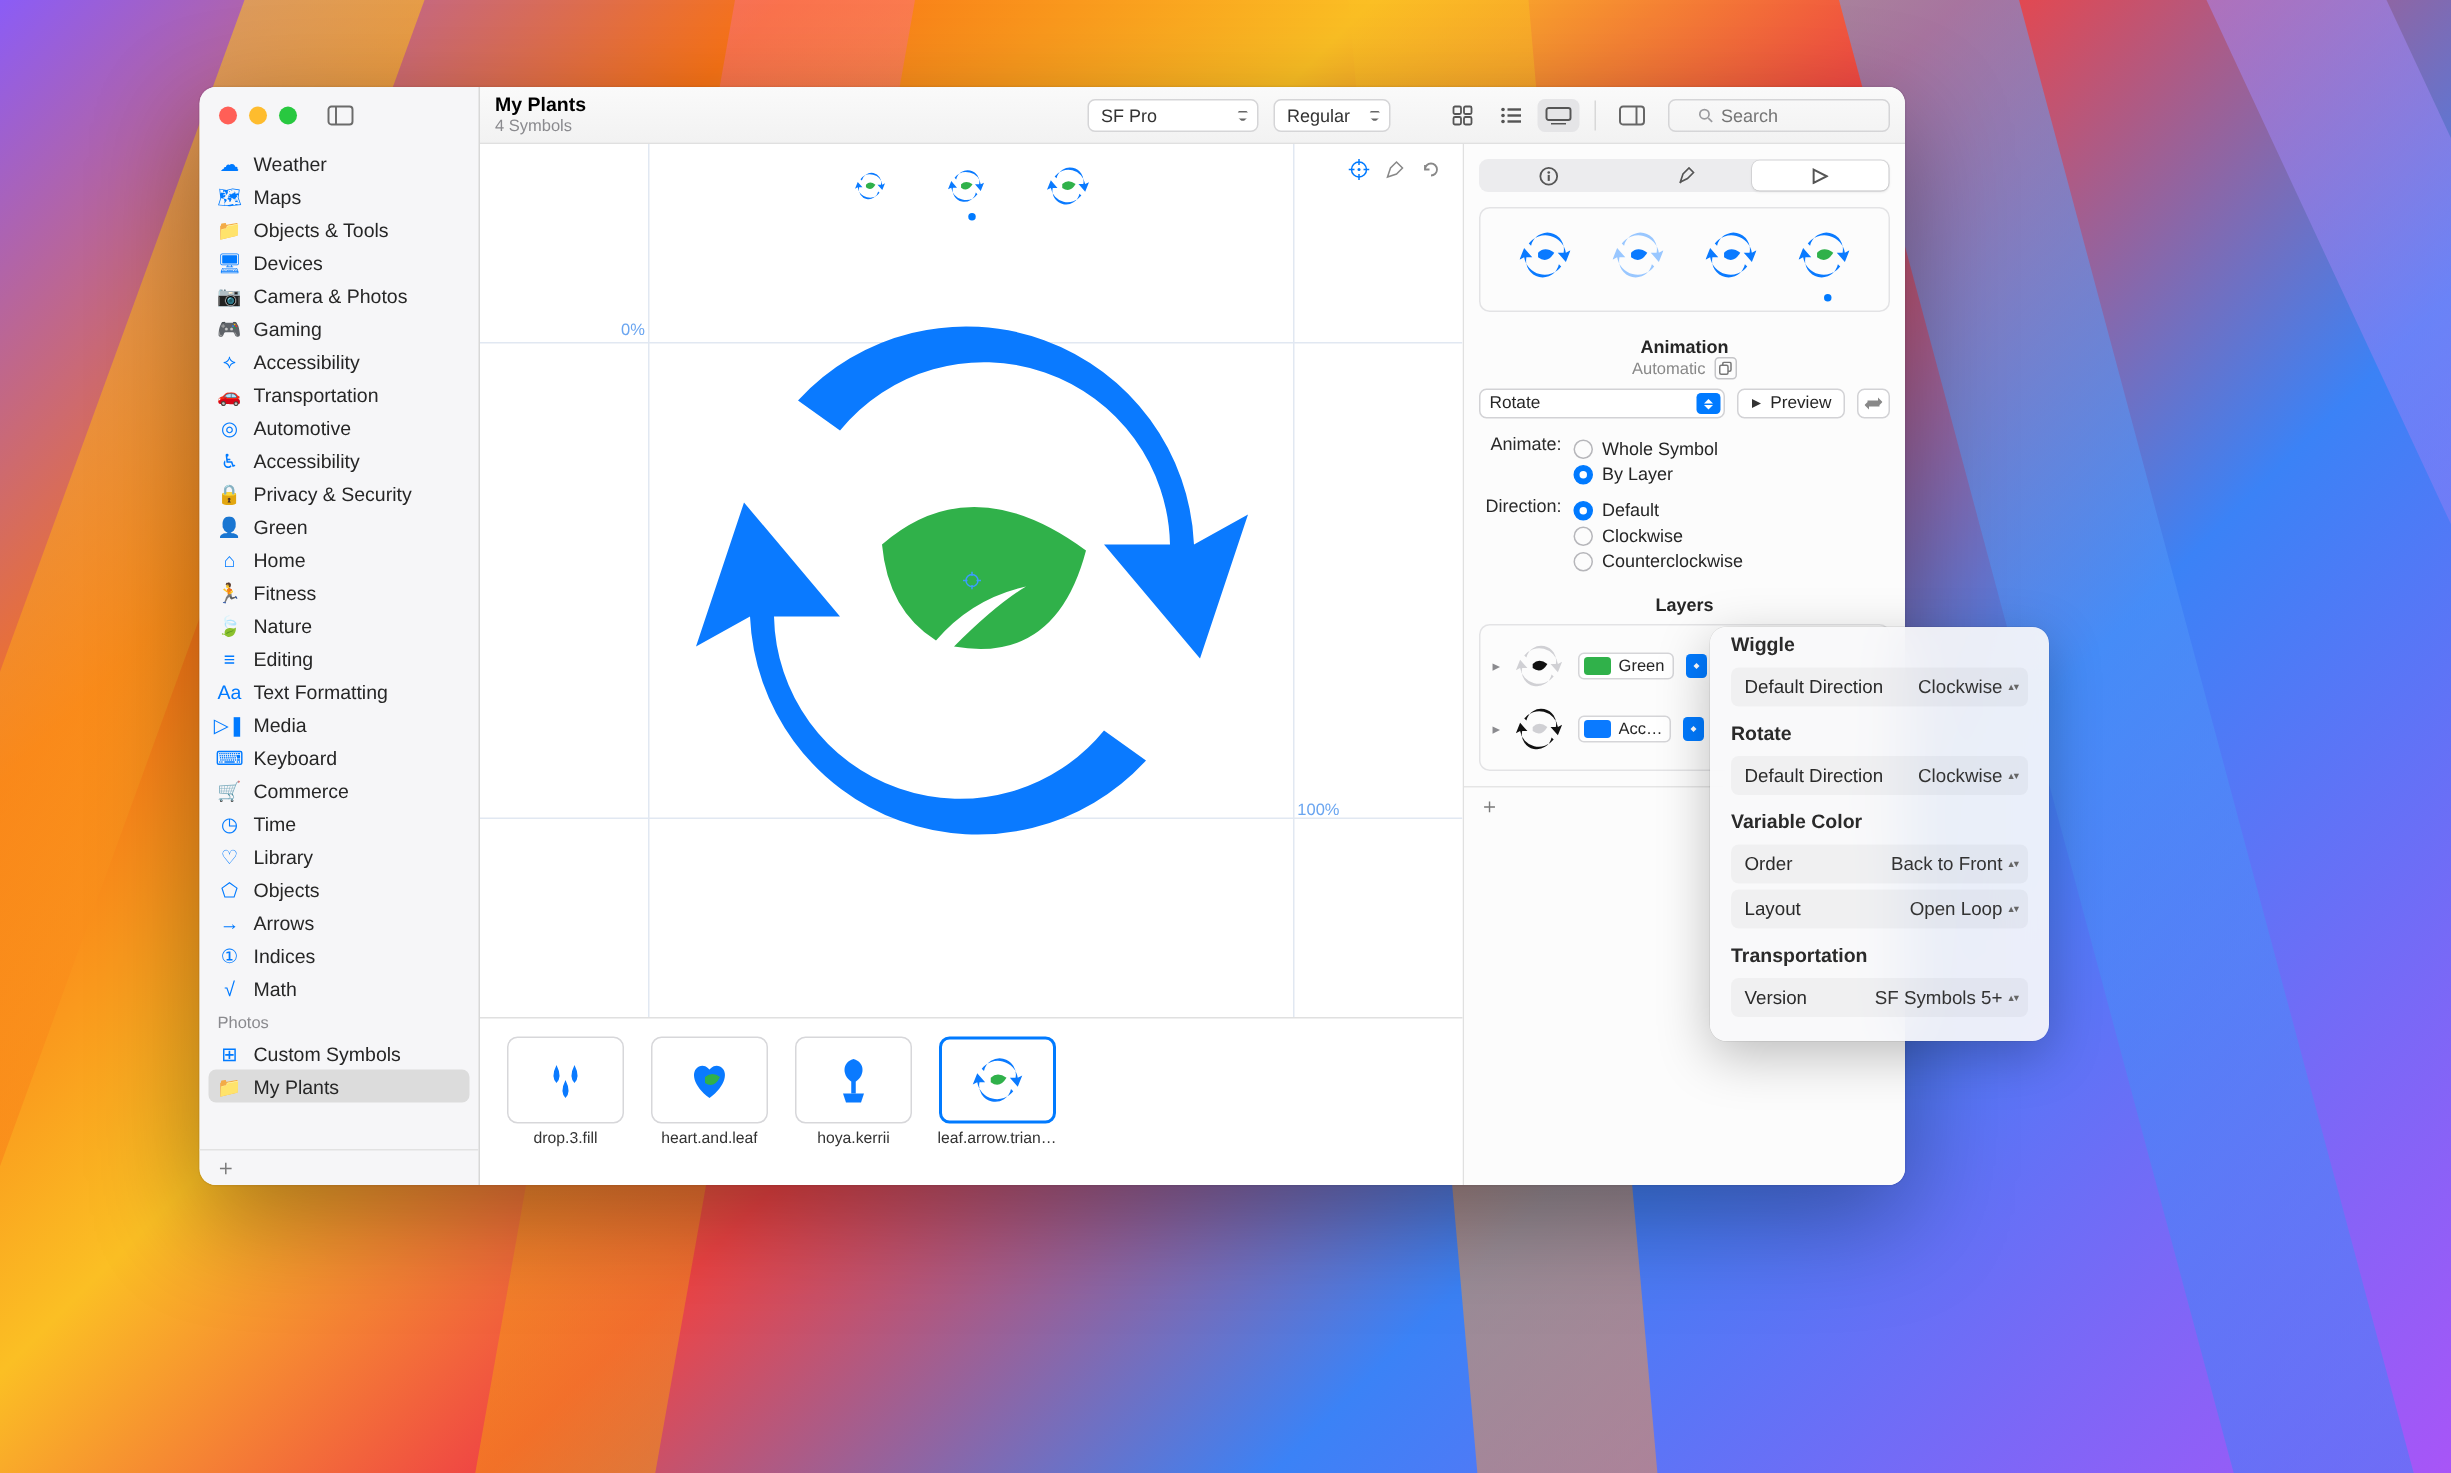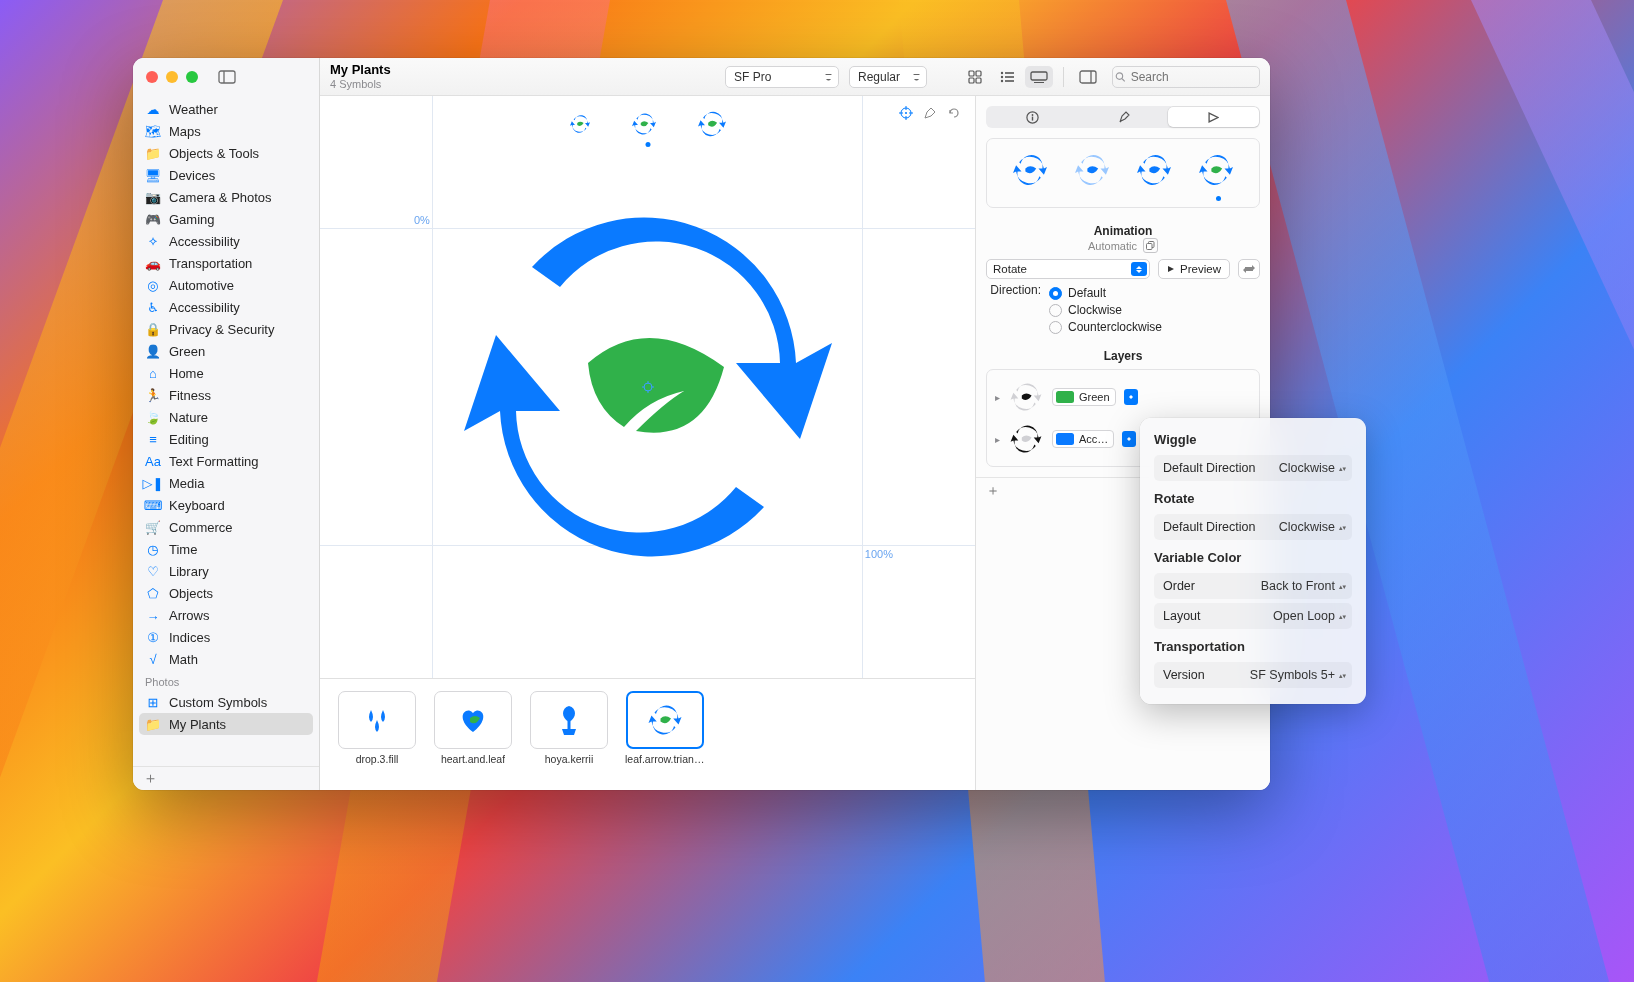--- a/index.html
+++ b/index.html
@@ -42,21 +42,21 @@
   linear-gradient(#666,#666), linear-gradient(#666,#666);
   background-size: 7px 1.5px, 7px 1.5px; background-position: 0 2px, 0 7px; background-repeat: no-repeat;
   clip-path: polygon(50% 0, 100% 35%, 0 35%, 50% 0, 0 65%, 100% 65%, 50% 100%, 0 65%); }
 
 .view-seg { display: flex; gap: 4px; }
 .seg-btn { width: 28px; height: 22px; display: flex; align-items: center; justify-content: center; border-radius: 5px; color: #555; }
 .seg-btn.active { background: #e5e5e7; }
 .vdiv { width: 1px; height: 20px; background: #d8d8d8; }
 .tb-icon-btn { width: 28px; height: 22px; display: flex; align-items: center; justify-content: center; color: #666; border-radius: 5px; }
 
-.search { flex: 0 0 148px; height: 22px; border: 1px solid #d5d5d7; border-radius: 5px; display: flex; align-items: center; padding: 0 2px; gap: 5px; color: #9a9a9e; font-size: 12px; }
+.search { flex: 0 0 148px; height: 22px; border: 1px solid #d5d5d7; border-radius: 5px; display: flex; align-items: center; padding: 0 19px; gap: 5px; color: #9a9a9e; font-size: 12px; }
 .search input { border: none; outline: none; width: 100%; font-size: 12px; background: transparent; }
 
 .content { flex: 1; display: flex; overflow: hidden; }
 .canvas-wrap { flex: 1; display: flex; flex-direction: column; border-right: 1px solid #e0e0e0; }
 .canvas { flex: 1; position: relative; background: #fff; overflow: hidden; }
 .canvas-tools { position: absolute; top: 10px; right: 14px; display: flex; gap: 10px; color: #888; }
 .canvas-tools .active { color: #007aff; }
 .grid-v1 { position: absolute; top: 0; bottom: 0; left: 112px; width: 1px; background: #e1e8f2; }
 .grid-v2 { position: absolute; top: 0; bottom: 0; right: 112px; width: 1px; background: #e1e8f2; }
 .grid-h1 { position: absolute; left: 0; right: 0; top: 132px; height: 1px; background: #e1e8f2; }
@@ -109,21 +109,21 @@
 .chip-arrows::before { content: ""; border: 2.5px solid transparent; border-bottom-color: #fff; }
 .chip-arrows::after { content: ""; border: 2.5px solid transparent; border-top-color: #fff; }
 
 .insp-foot { height: 26px; border-top: 1px solid #e5e5e5; display: flex; align-items: center; padding: 0 10px; color: #7a7a7a; gap: 8px; }
 .insp-foot .spacer { flex: 1; }
 
 .popover {
   position: absolute; left: 1140px; top: 418px; width: 226px;
   background: rgba(248,248,250,0.92); backdrop-filter: blur(20px);
   border-radius: 11px; box-shadow: 0 10px 35px rgba(0,0,0,0.25), 0 0 0 0.5px rgba(0,0,0,0.08);
-  padding: 12px 14px 12px; font-size: 12.5px; color: #2a2a2a;
+  padding: 2px 14px 12px; font-size: 12.5px; color: #2a2a2a;
 }
 .pop-sect { font-weight: 600; font-size: 13px; margin: 10px 0 8px; }
 .pop-sect:first-child { margin-top: 2px; }
 .pop-row { height: 26px; background: rgba(0,0,0,0.035); border-radius: 5px; display: flex; align-items: center; justify-content: space-between; padding: 0 6px 0 9px; margin: 4px 0; }
 .pop-val { display: flex; align-items: center; gap: 4px; color: #333; }
 .updn { display: flex; flex-direction: column; line-height: 5px; font-size: 7px; color: #666; }
 
 svg { display: block; }
 </style>
 </head>
@@ -351,21 +351,21 @@
                   <path d="M3 7 A4 4 0 1 1 7 11" fill="none" stroke="currentColor" stroke-width="1.2"></path>
                   <path d="M3 4 L3 7 L6 7" fill="none" stroke="currentColor" stroke-width="1.2"></path>
                 </svg>
               </span>
           </div>
           <div class="grid-v1"></div>
             <div class="grid-v2"></div>
           <div class="grid-h1"></div>
             <div class="grid-h2"></div>
           <div class="pct" style="left:94px; top:118px;">0%</div>
-          <div class="pct" style="right:82px; bottom:118px;">100%</div>
+          <div class="pct" style="right:82px; bottom:132px;">100%</div>
 
           <div class="weights">
             <span class="w">
                 <svg width="20" height="20" viewBox="0 0 44 44">
                   <path d="M10 14 A14 14 0 0 1 38 20 L33 20 L40 28 L44 18 L40 20 A18 18 0 0 0 8 12 Z" fill="#0a7aff"></path>
                   <path d="M34 30 A14 14 0 0 1 6 24 L11 24 L4 16 L0 26 L4 24 A18 18 0 0 0 36 32 Z" fill="#0a7aff"></path>
                   <path d="M16 20 Q22 14 30 20 Q24 30 16 24 Z" fill="#30b14a"></path>
                 </svg>
               </span>
             <span class="w">
@@ -525,20 +525,33 @@
                 </svg>
                 <span>Preview</span>
               </div>
             <div class="sq-btn">
                 <svg width="12" height="10" viewBox="0 0 12 10">
                   <path d="M2 3 L9 3 L9 1 L12 4 L9 7 L9 5 L2 5 Z M10 7 L3 7 L3 9 L0 6 L3 3 L3 5 L10 5 Z" fill="#555" opacity="0.7"></path>
                 </svg>
               </div>
           </div>
 
+          <div class="row" style="align-items:flex-start; margin-top:10px;">
+            <div class="prop-label">Animate:</div>
+            <div>
+              <div class="radio-row">
+                  <span class="radio"></span>
+                  <span>Whole Symbol</span>
+                </div>
+              <div class="radio-row">
+                  <span class="radio on"></span>
+                  <span>By Layer</span>
+                </div>
+            </div>
+          </div>
           <div class="row" style="align-items:flex-start; margin-top:4px;">
             <div class="prop-label">Direction:</div>
             <div>
               <div class="radio-row">
                   <span class="radio on"></span>
                   <span>Default</span>
                 </div>
               <div class="radio-row">
                   <span class="radio"></span>
                   <span>Clockwise</span>

